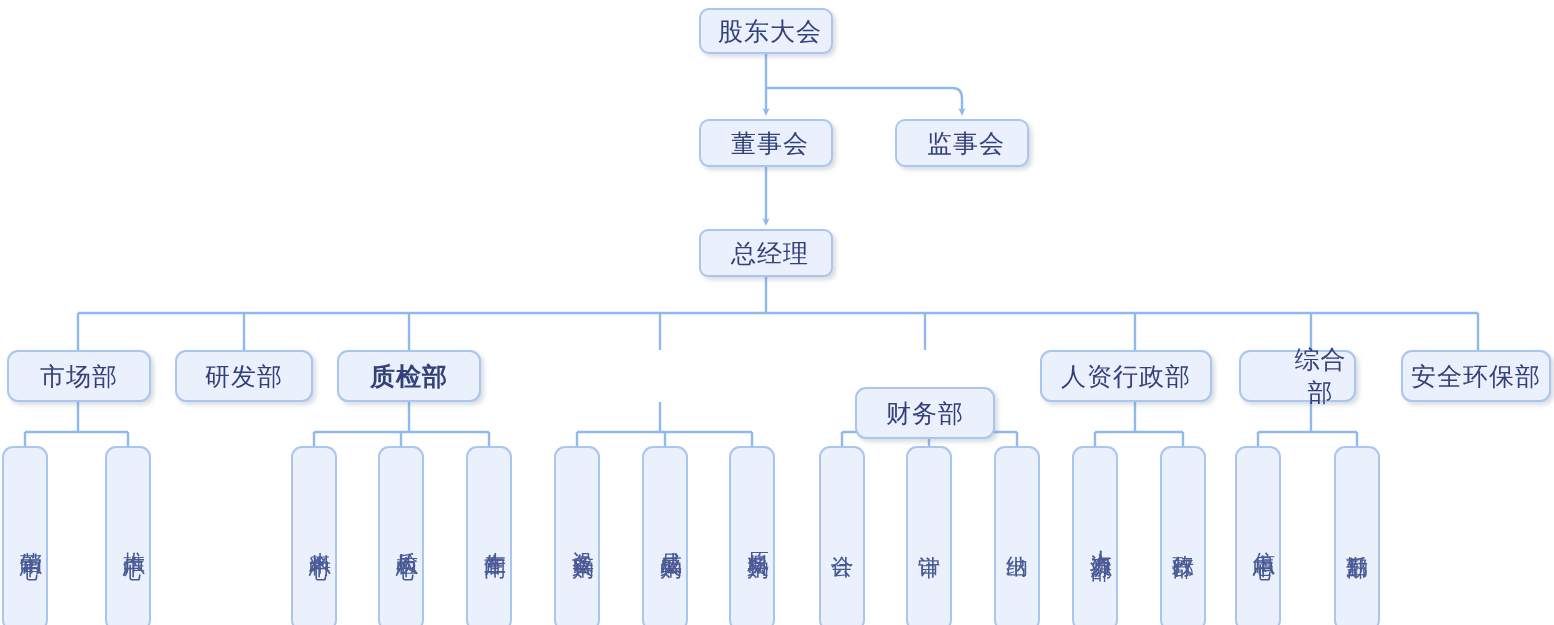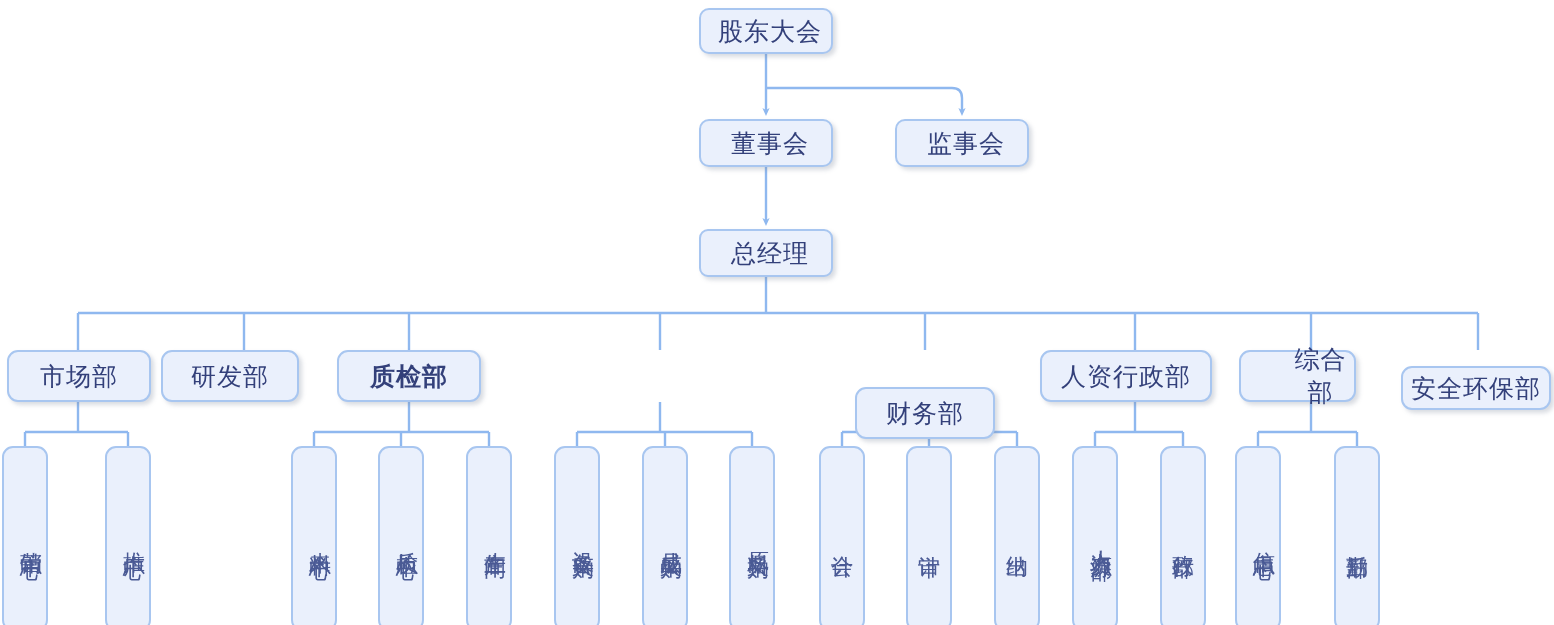--- a/index.html
+++ b/index.html
@@ -148,36 +148,36 @@
     <span>监事会</span>
   </div>
 
   <div class="node level-3" style="left:699px;top:229px;width:134px;height:48px;border-radius:9px;">
     <span>总经理</span>
   </div>
 
   <div class="node dept" style="left:7px;top:350px;width:144px;height:52px;">
     <span>市场部</span>
   </div>
-  <div class="node dept" style="left:161px;top:350px;width:138px;height:52px;">
+  <div class="node dept" style="left:175px;top:350px;width:138px;height:52px;">
     <span>研发部</span>
   </div>
   <div class="node dept" style="left:337px;top:350px;width:144px;height:52px;font-weight:bold;">
     <span>质检部</span>
   </div>
   <div class="node dept" style="left:855px;top:350px;width:140px;height:52px;margin-top:37px;">
     <span>财务部</span>
   </div>
   <div class="node dept" style="left:1040px;top:350px;width:172px;height:52px;">
     <span>人资行政部</span>
   </div>
   <div class="node dept" style="left:1239px;top:350px;width:117px;height:52px;padding-left:46px;">
     <span>综合部</span>
   </div>
-  <div class="node dept" style="left:1401px;top:350px;width:150px;height:44px;margin-top:16px;">
+  <div class="node dept" style="left:1401px;top:350px;width:150px;height:52px;">
     <span>安全环保部</span>
   </div>
 
   <div class="node leaf" style="left:2px;top:446px;width:46px;height:185px;">
     <span class="lbl">营销中心</span>
   </div>
   <div class="node leaf" style="left:105px;top:446px;width:46px;height:185px;">
     <span class="lbl">推广中心</span>
   </div>
   <div class="node leaf" style="left:291px;top:446px;width:46px;height:185px;">

